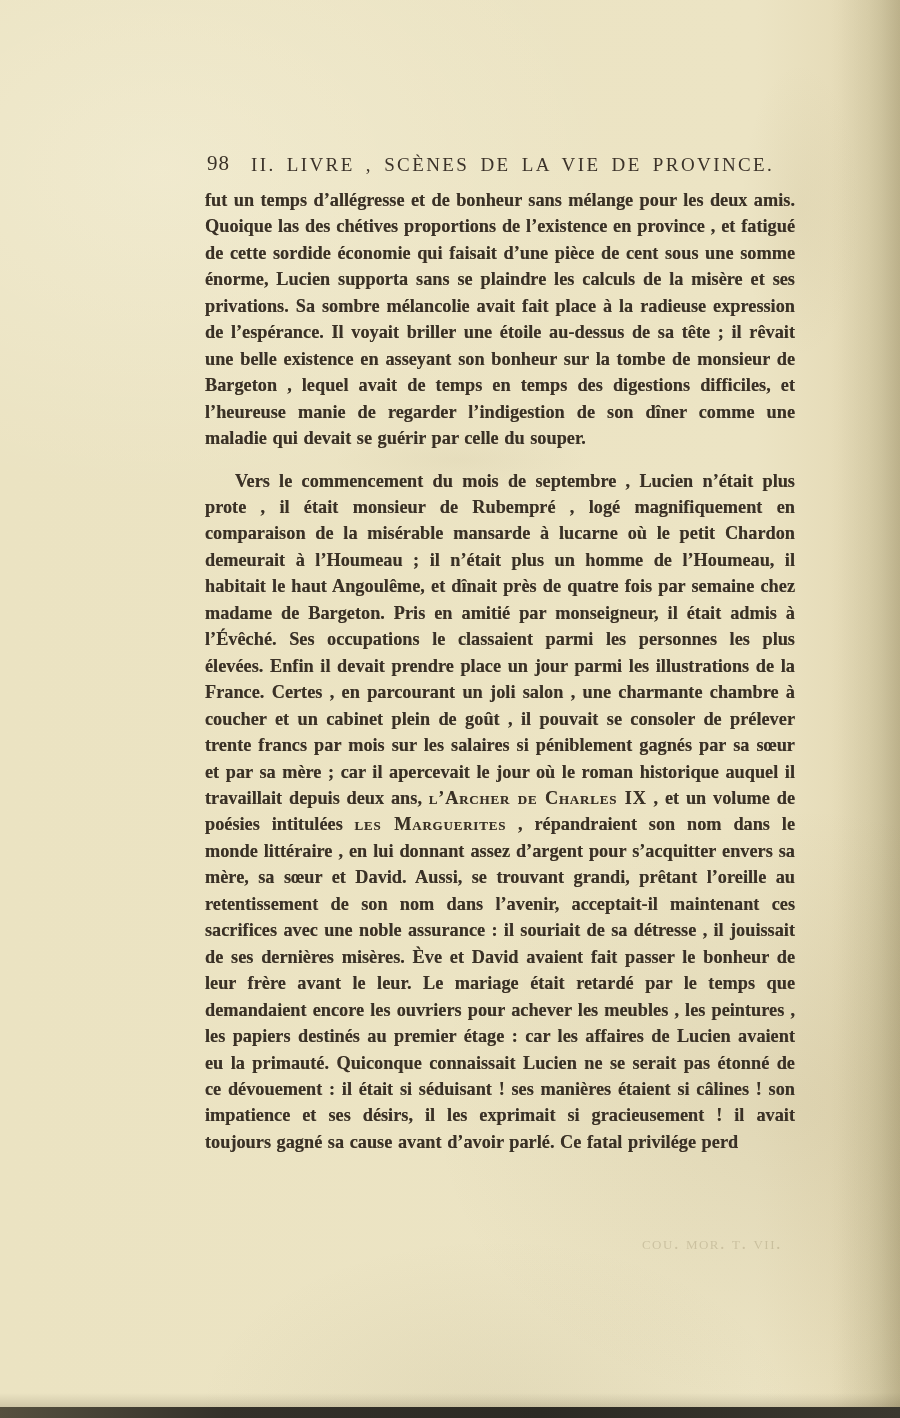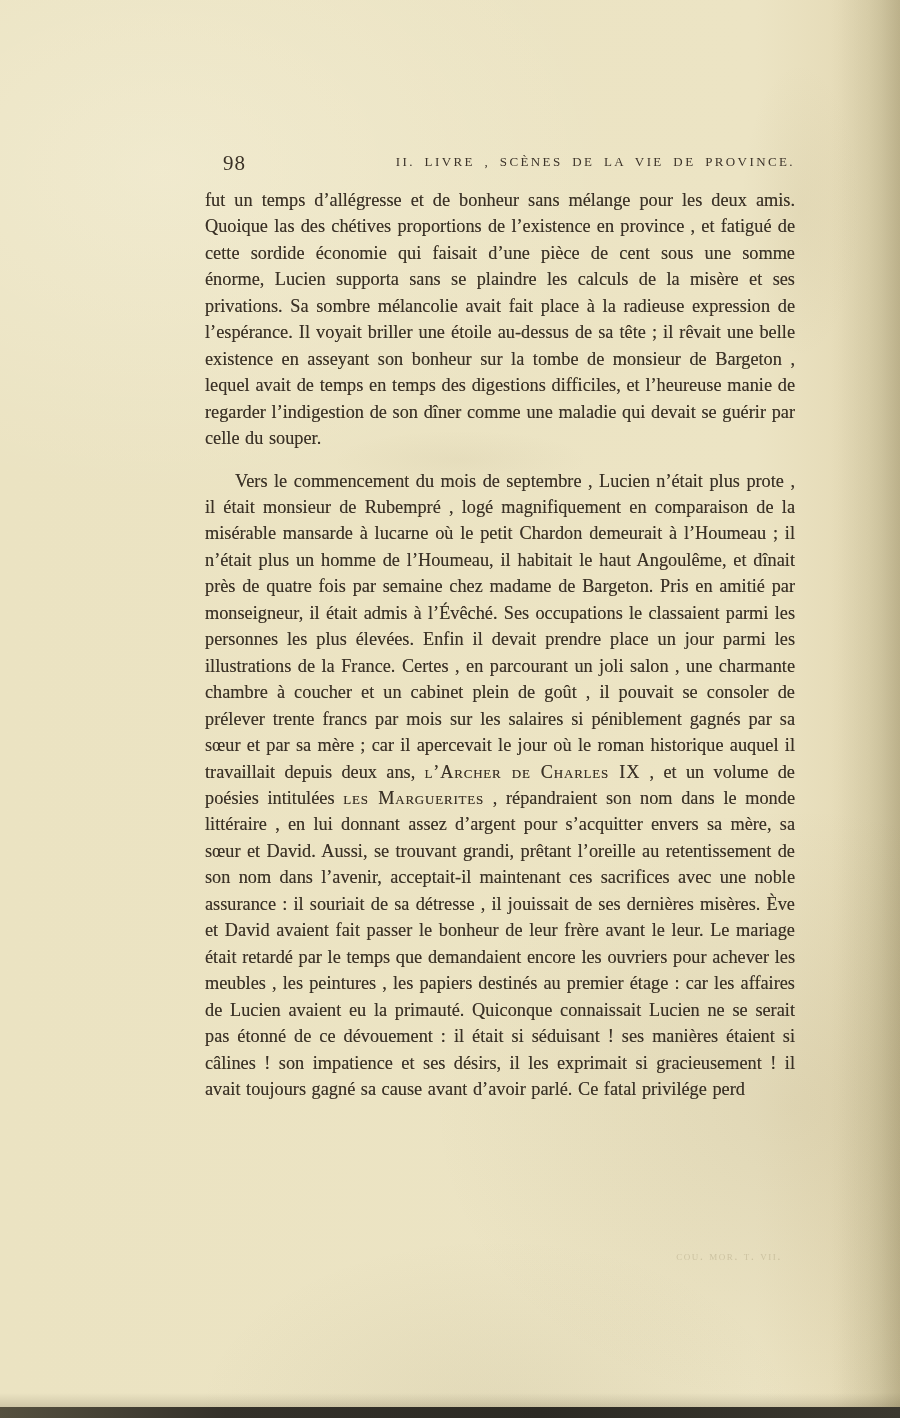--- a/index.html
+++ b/index.html
@@ -45,64 +45,65 @@
 
   .running-header {
     position: absolute;
     top: 151px;
     left: 205px;
     width: 590px;
     height: 26px;
   }
   .page-number {
     position: absolute;
-    left: 18px;
+    left: 2px;
     top: 0;
     font-size: 21px;
     letter-spacing: 1px;
     text-align: right;
   }
   .running-title {
-    text-align: right;
+    text-align: left;
     padding-left: 46px;
-    font-size: 13px;
+    font-size: 19px;
     letter-spacing: 2.4px;
     word-spacing: 4px;
     padding-top: 3px;
     color: #3c332a;
   }
 
   .text-block {
     position: absolute;
     top: 187px;
     left: 205px;
     width: 590px;
   }
   p.para {
     margin: 0;
     text-align: justify;
     font-size: 18.3px;
     line-height: 26.45px;
     word-spacing: 1px;
     text-shadow: 0 0 0.5px rgba(58,49,38,0.55);
+    font-weight: bold;
   }
   p.para.indent {
     text-indent: 30px;
     margin-top: 16px;
   }
   .sc {
     font-variant: small-caps;
     letter-spacing: 0.8px;
   }
 
   .bleed-through {
     position: absolute;
     right: 118px;
-    bottom: 154px;
-    font-size: 13px;
+    bottom: 164px;
+    font-size: 18px;
     letter-spacing: 1.5px;
     color: #6e5f3c;
     opacity: 0.22;
     filter: blur(0.4px);
     font-variant: small-caps;
     text-align: right;
   }
   
   .stain-a {
     position: absolute;

